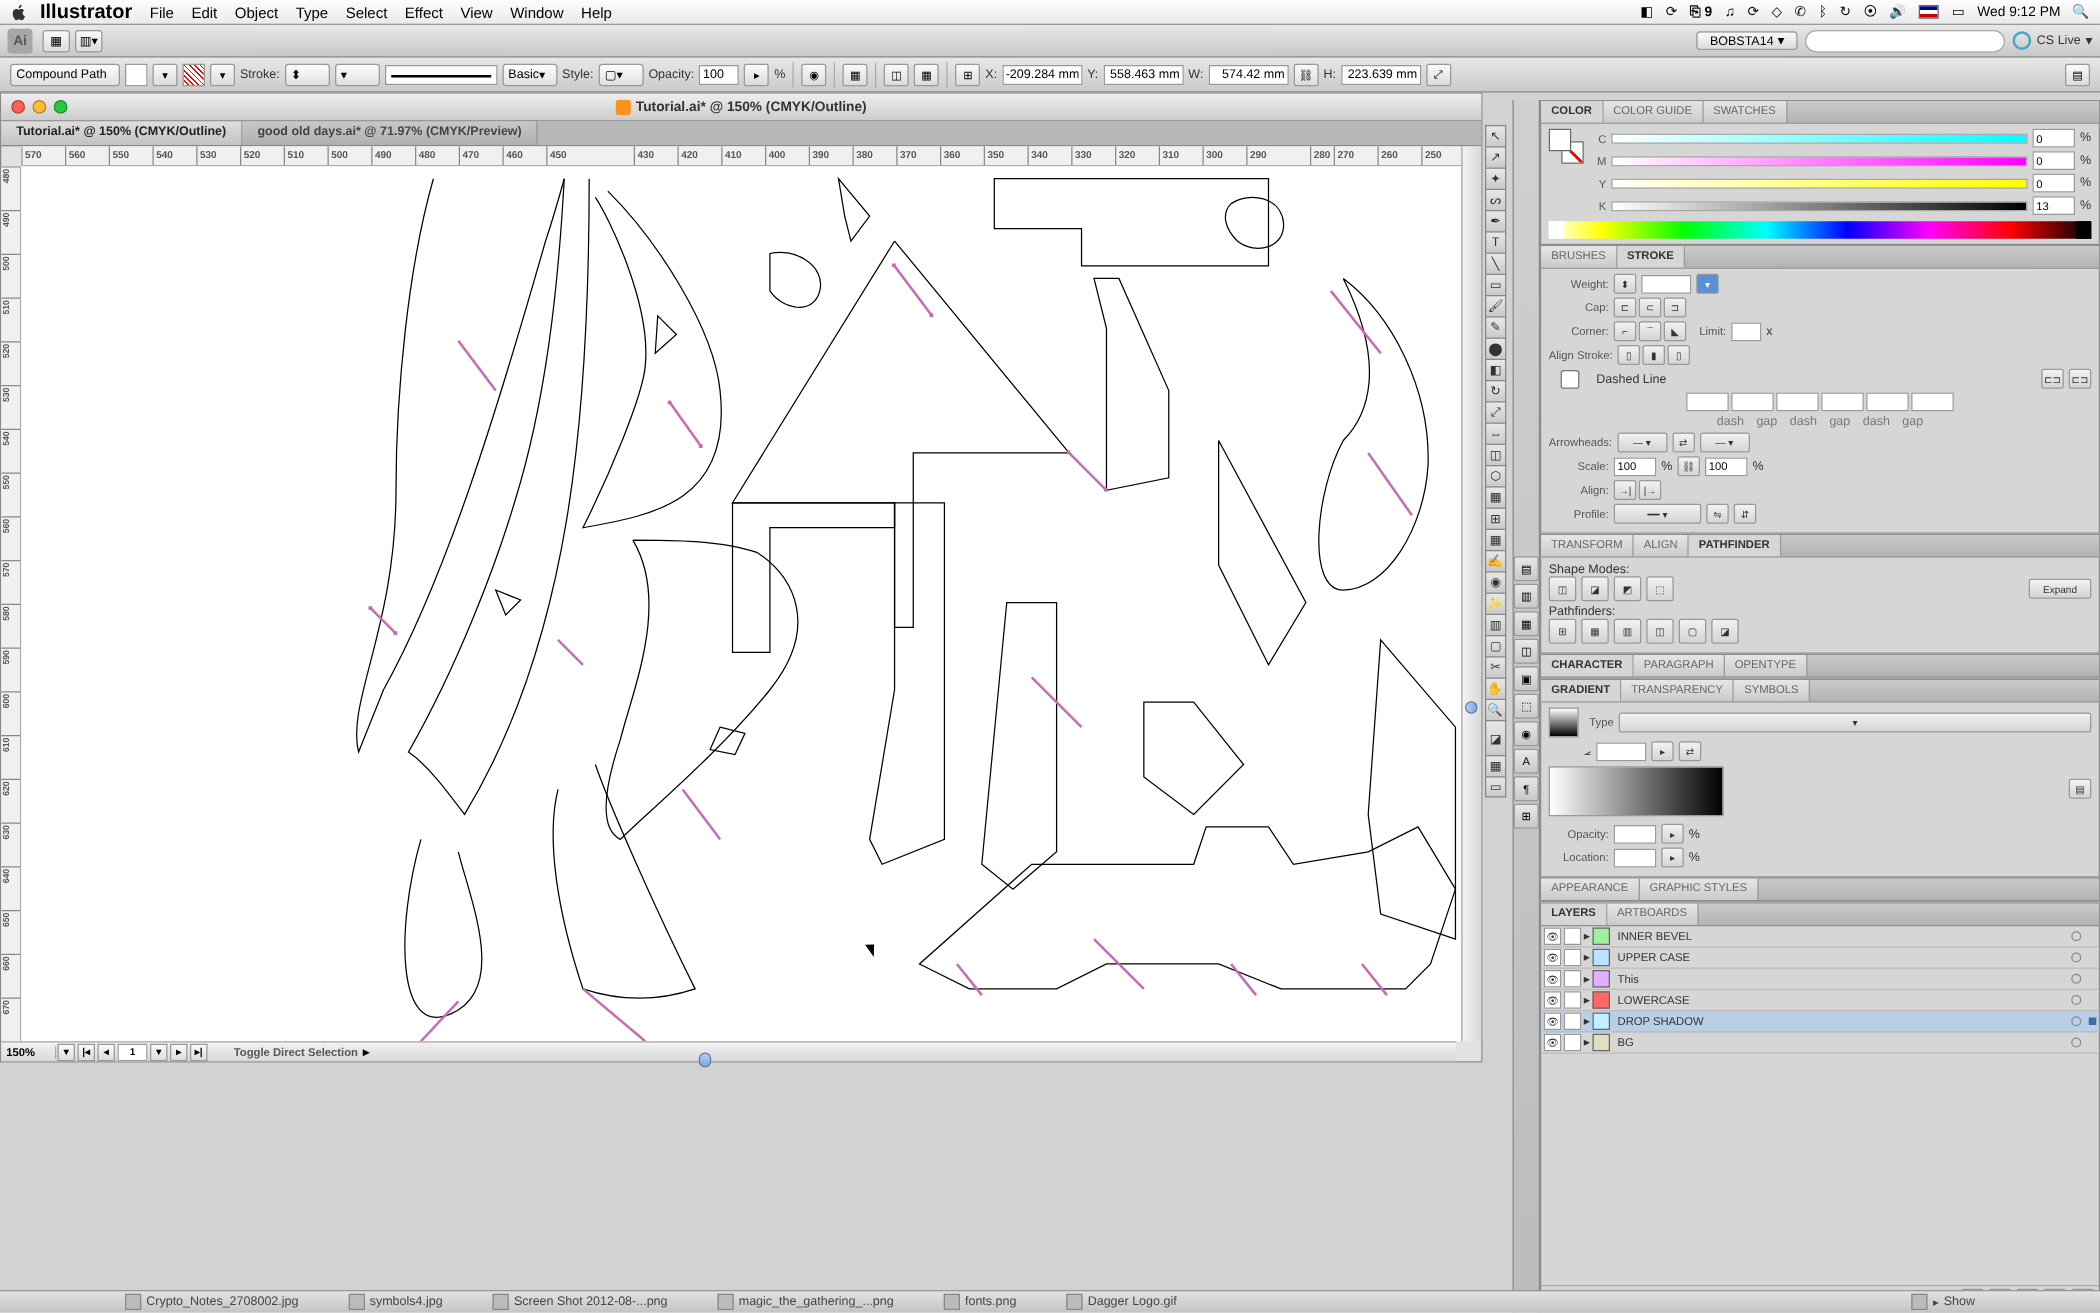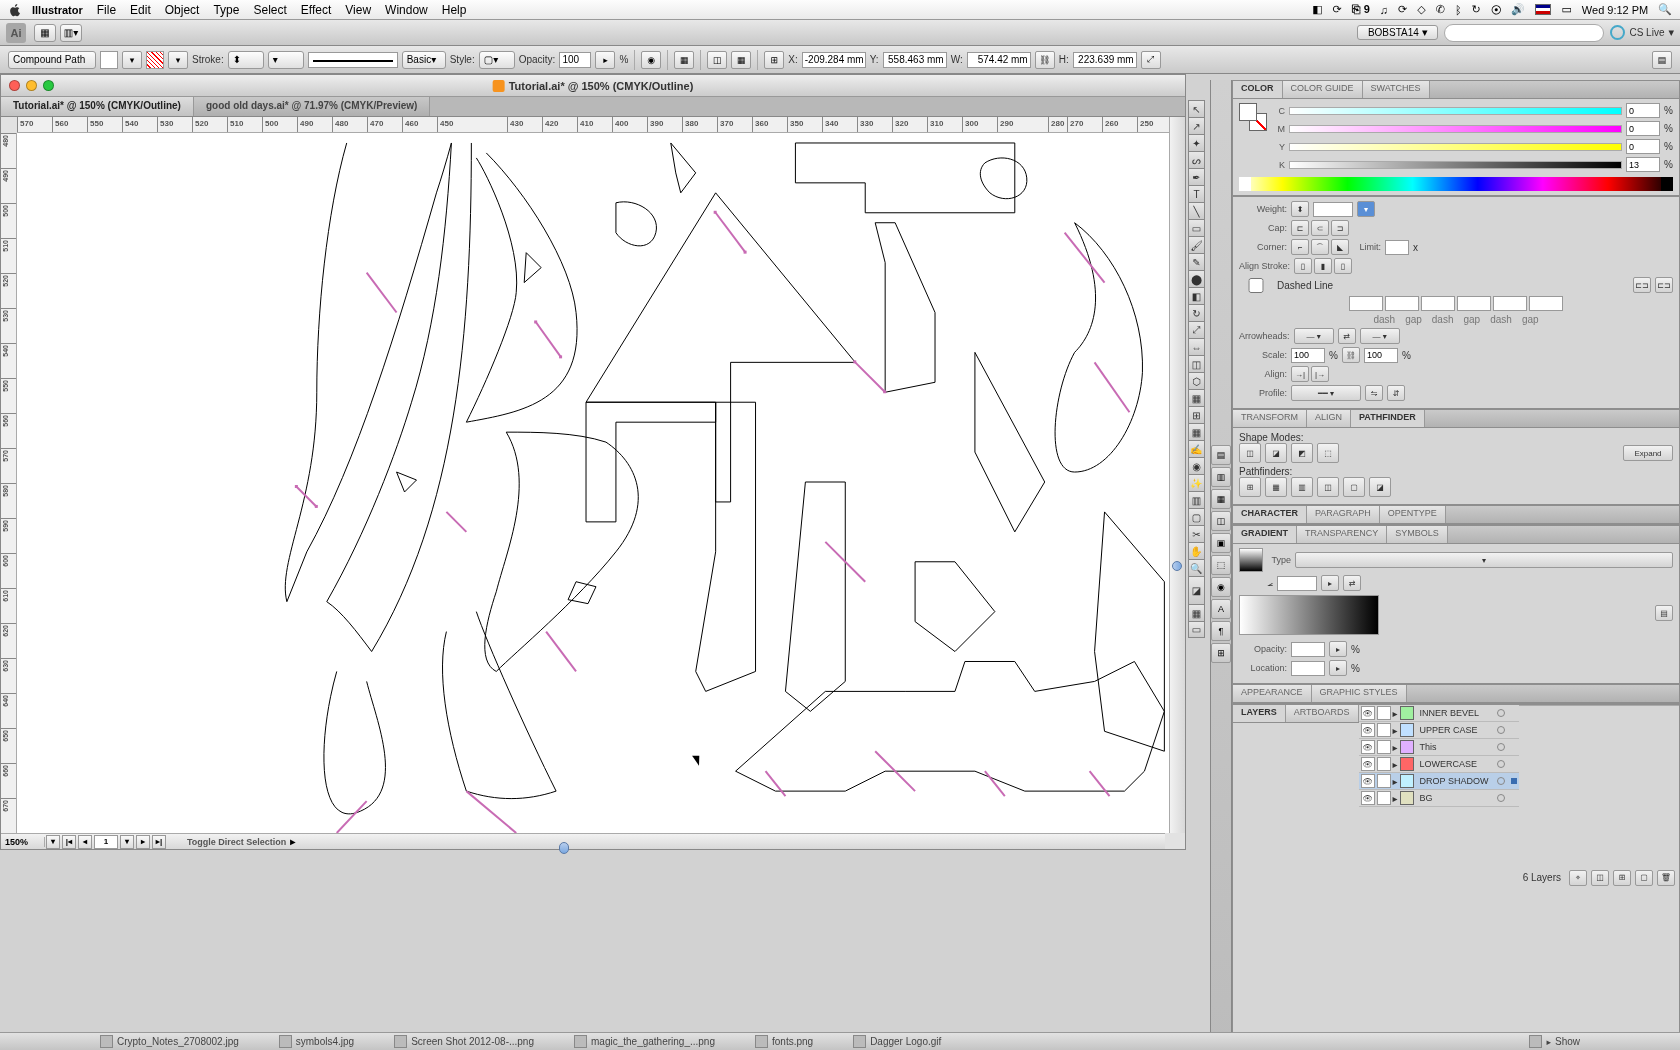--- a/index.html
+++ b/index.html
@@ -1,21 +1,21 @@
 <!DOCTYPE html>
 <html><head>
 <meta charset="utf-8">
 <style>
 * { margin:0; padding:0; box-sizing:border-box; font-family:"Lucida Grande","Helvetica Neue",Arial,sans-serif; font-size:10px; }
 body { width:1680px; height:1050px; background:#d2d2d2; overflow:hidden; position:relative; }
 
 
 #mac-menubar { position:absolute; top:0; left:0; right:0; height:20px; background:linear-gradient(#fdfdfd,#eaeaea); border-bottom:1px solid #999; display:flex; align-items:center; padding:0 8px; z-index:100; }
 #mac-menubar .apple { width:14px; height:14px; margin-right:10px; }
-#mac-menubar .app-name { font-weight:bold; margin-right:14px; font-size:11px; }
+#mac-menubar .app-name { font-weight:bold; margin-right:14px; font-size:16px; }
 #mac-menubar .menu-item { margin-right:14px; font-size:12px; cursor:default; }
 #mac-menubar .right { margin-left:auto; display:flex; align-items:center; gap:10px; }
 #mac-menubar .right span, #mac-menubar .right svg { font-size:11px; }
 #mac-menubar .clock { font-size:12px; }
 #mac-menubar .flag { width:16px; height:11px; background:linear-gradient(#00008b 33%, #fff 33%, #fff 66%, #c00 66%); border:1px solid #666; }
 
 
 #app-toolbar { position:absolute; top:20px; left:0; right:0; height:26px; background:linear-gradient(#e8e8e8,#c8c8c8); border-bottom:1px solid #888; display:flex; align-items:center; padding:0 6px; z-index:50; }
 #app-toolbar .ai-logo { width:20px; height:20px; background:#a7a7a7; color:#555; display:flex; align-items:center; justify-content:center; font-weight:bold; font-size:11px; border-radius:3px; margin-right:8px; }
 #app-toolbar .tb-btn { width:22px; height:18px; background:linear-gradient(#fafafa,#dcdcdc); border:1px solid #999; border-radius:3px; margin-right:4px; display:flex; align-items:center; justify-content:center; }
@@ -559,20 +559,24 @@
                 <input value="13" style="">
                 <span>%</span>
               </div>
           </div>
         </div>
         <div class="spectrum"></div>
       </div>
     </div>
 
     <div class="panel">
+      <div class="panel-tabs">
+        <span class="ptab inactive">BRUSHES</span>
+        <span class="ptab active">STROKE</span>
+      </div>
       <div class="panel-body">
         <div class="row">
             <span class="lbl">Weight:</span>
             <div class="mini-btn">⬍</div>
             <input style="width: 40px;">
             <div class="mini-btn" style="background:#5a8fd6;color:#fff">▾</div>
           </div>
         <div class="row">
             <span class="lbl">Cap:</span>
             <div class="btn-group">
@@ -727,21 +731,21 @@
       </div>
     </div>
 
     <div class="panel">
       <div class="panel-tabs">
         <span class="ptab inactive">APPEARANCE</span>
         <span class="ptab inactive">GRAPHIC STYLES</span>
       </div>
     </div>
 
-    <div class="panel" style="flex:1;display:flex;flex-direction:row">
+    <div class="panel" style="flex:1;display:flex;flex-direction:column">
       <div class="panel-tabs">
         <span class="ptab active">LAYERS</span>
         <span class="ptab inactive">ARTBOARDS</span>
       </div>
       <div class="panel-body" style="padding:0;flex:1;overflow:auto" id="layers-list">
           <div class="layer-row">
             <div class="eye">👁</div>
             <div class="eye"></div>
             <span>▸</span>
             <div class="chip" style="background:#a0f0a0"></div>

